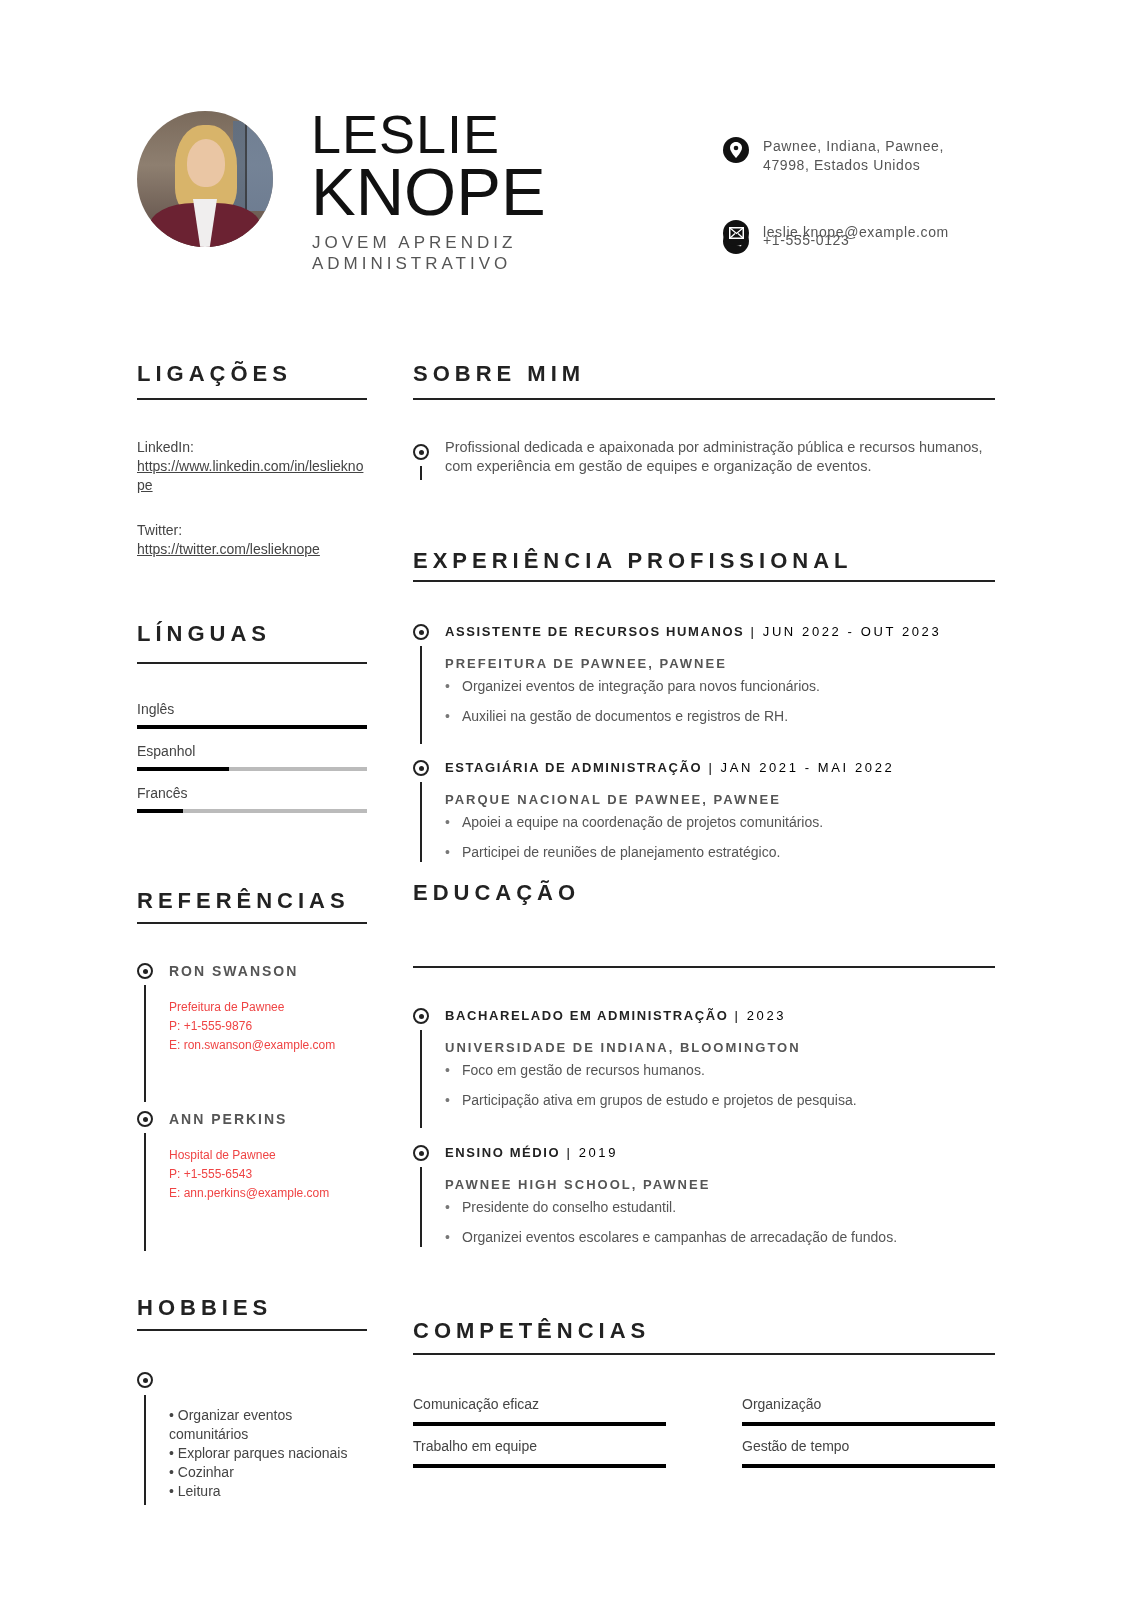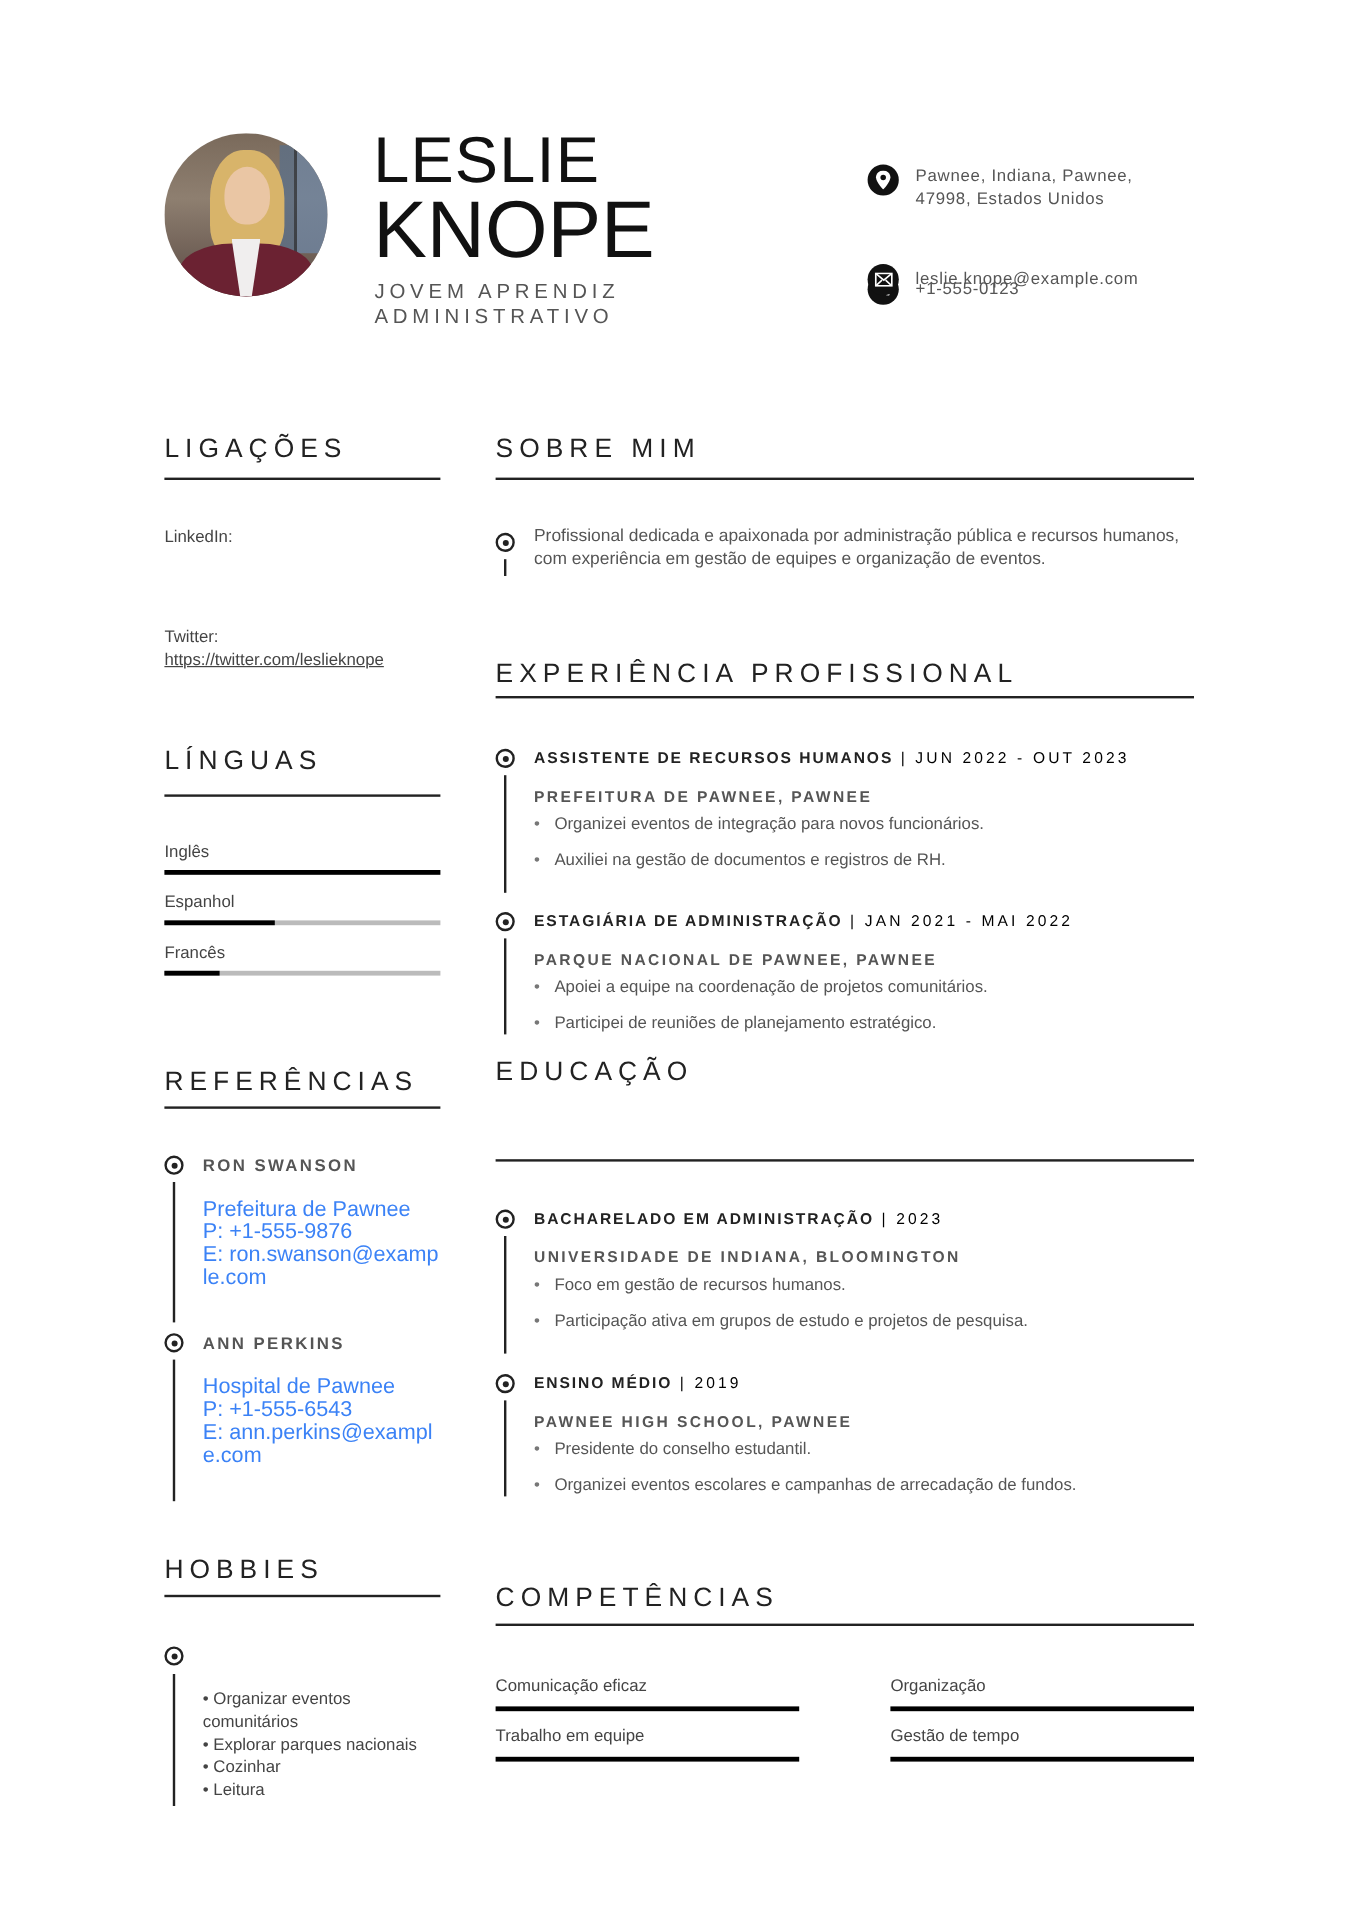--- a/index.html
+++ b/index.html
@@ -24,41 +24,41 @@
 
   .first-name { left: 311px; top: 104px; font-size: 54px; font-weight: 300; color: #111; letter-spacing: 1px; line-height: 60px; }
   .last-name { left: 311px; top: 162px; font-size: 67px; font-weight: 400; color: #111; letter-spacing: 0px; line-height: 60px; }
   .job-title { left: 312px; top: 232px; font-size: 17px; color: #555; letter-spacing: 4px; line-height: 21px; }
 
   .contact { left: 723px; width: 290px; display: flex; align-items: flex-start; }
   .contact .ic { width: 26px; height: 26px; border-radius: 50%; background: #111; color:#fff; display:flex; align-items:center; justify-content:center; flex: 0 0 26px; margin-right: 14px; }
   .contact .txt { font-size: 14px; color: #555; line-height: 19px; letter-spacing: 0.6px; }
 
   
-  .sec-title { font-size: 22px; font-weight: 400; color: #222; letter-spacing: 5px; line-height: 26px; }
+  .sec-title { font-size: 22px; font-weight: 700; color: #222; letter-spacing: 5px; line-height: 26px; }
   .sec-rule { height: 2px; background: #222; }
 
   .small { font-size: 14px; color: #444; line-height: 19px; }
   .link { text-decoration: underline; color: #444; word-break: break-all; }
 
   .bar-track { height: 4px; background: #bbb; }
   .bar-fill { height: 4px; background: #000; }
 
   .marker { width: 16px; height: 16px; border: 2px solid #222; border-radius: 50%; display:flex; align-items:center; justify-content:center; background:#fff; }
   .marker::after { content:""; width: 5px; height: 5px; border-radius: 50%; background:#222; }
   .vline { width: 2px; background: #222; }
 
   .job-head { font-size: 13px; font-weight: 700; color: #222; letter-spacing: 1.6px; white-space: nowrap; line-height: 18px; }
   .job-head .date { color: #000000; font-weight: 400; letter-spacing: 2.6px; }
   .org { font-size: 13px; font-weight: 700; color: #555; letter-spacing: 2px; line-height: 18px; }
   .bullet { font-size: 14px; color: #555; line-height: 18px; }
   .bullet::before { content: "•"; display:inline-block; width: 17px; color:#777; }
 
   .ref-name { font-size: 14px; font-weight: 700; color: #555; letter-spacing: 2px; line-height: 18px; }
-  .ref-line { font-size: 18px; color: #3b82f6; line-height: 19px; }
+  .ref-line { font-size: 12px; color: #ef4444; line-height: 19px; }
 
   .hobby { font-size: 14px; color: #444; line-height: 19px; }
 
   .skill-label { font-size: 14px; color: #444; line-height: 19px; }
   .skill-bar { height: 4px; background: #000; }
 </style>
 </head>
 <body>
 
 <div class="abs photo" title="Leslie Knope profile photo">
@@ -103,20 +103,21 @@
       </svg>
   </span>
   <div class="txt" style="padding-top:3px;">leslie.knope@example.com</div>
 </div>
 
 <div class="abs sec-title" style="left:137px; top:361px;">LIGAÇÕES</div>
 <div class="abs sec-rule" style="left:137px; top:398px; width:230px;"></div>
 
 <div class="abs small" style="left:137px; top:438px; width:232px;">
   <div>LinkedIn:</div>
+  <div class="link">https://www.linkedin.com/in/leslieknope</div>
 </div>
 <div class="abs small" style="left:137px; top:521px; width:232px;">
   <div>Twitter:</div>
   <div class="link">https://twitter.com/leslieknope</div>
 </div>
 
 <div class="abs sec-title" style="left:137px; top:621px;">LÍNGUAS</div>
 <div class="abs sec-rule" style="left:137px; top:662px; width:230px;"></div>
 
 <div class="abs" style="left:137px; top:700px; width:230px;">

